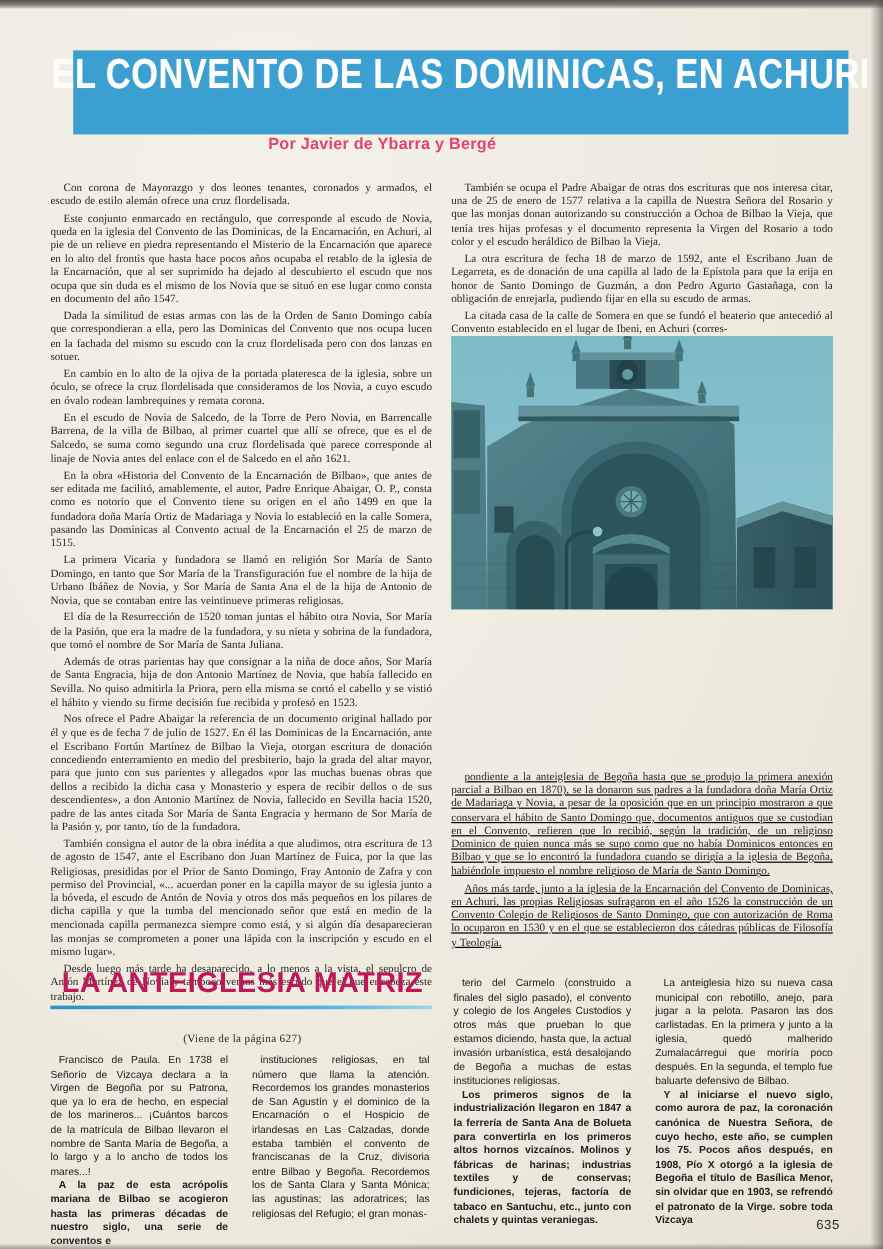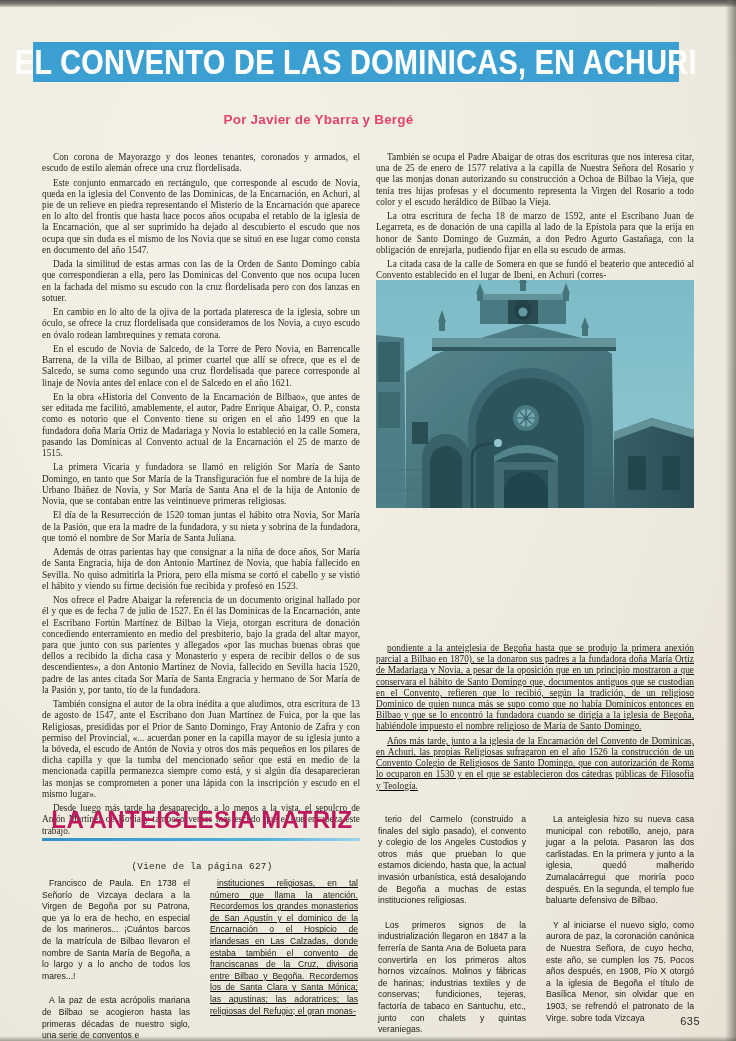--- a/index.html
+++ b/index.html
@@ -26,23 +26,23 @@
     background:linear-gradient(0deg,rgba(90,86,78,.5),rgba(90,86,78,0));
   }
   .paper{
     position:absolute;left:0;top:5px;width:736px;height:1036px;
     background:
       radial-gradient(ellipse at 30% 20%, #f4f1e8 0%, #eeeade 60%, #e7e2d4 100%);
   }
 
   
   .banner{
-    position:absolute;left:33px;top:42px;width:646px;height:40px;
+    position:absolute;left:61px;top:42px;width:646px;height:70px;
     background:#3b9fd1;
-    display:flex;align-items:center;justify-content:center;
+    display:flex;justify-content:center;
   }
   .banner-title{
     color:#fdfdfb;
     font-family:"Liberation Sans", sans-serif;
     font-weight:bold;
     font-size:35px;
     letter-spacing:.5px;
     transform:scaleX(.82);
     transform-origin:center;
     white-space:nowrap;
@@ -105,49 +105,49 @@
     line-height:28px;
   }
   .sec-rule{
     margin-top:4px;
     height:2.5px;width:318px;
     background:linear-gradient(90deg,#2f93c6 0%,#51b2dd 70%,#9ed3ea 100%);
   }
   .cont-note{
     margin-top:20px;
     text-align:center;
-    font-family:Liberation Mono, monospace;
+    font-family:Liberation Serif, serif;
     font-size:9.3px;
     color:#2b2822;
     letter-spacing:.3px;
   }
 
   
   .bottom-section{
     position:absolute;left:42px;top:814px;width:652px;height:205px;
   }
   .bcol{
     position:absolute;top:0;width:148px;
   }
   .bcol.c1{left:0;}
-  .bcol.c2{left:168px;text-decoration:underline;}
+  .bcol.c2{left:168px;}
   .bcol.c3{left:336px;}
   .bcol.c4{left:504px;}
   .bcol.c1,.bcol.c2{top:64px;}
   .sans-p{
     font-family:"Liberation Sans", sans-serif;
     font-size:8.6px;
     line-height:11.6px;
     text-align:justify;
     text-indent:7px;
     margin:0 0 0 0;
     color:#232019;
     word-spacing:.3px;
   }
-  .sans-p + .sans-p{margin-top:13px;}
+  .sans-p + .sans-p{margin-top:0;font-weight:bold;}
 
   .page-num{
     position:absolute;right:36px;bottom:14px;
     font-family:"Liberation Sans", sans-serif;
     font-size:11px;
     color:#2b2822;
     letter-spacing:.5px;
   }
 </style>
 </head>

